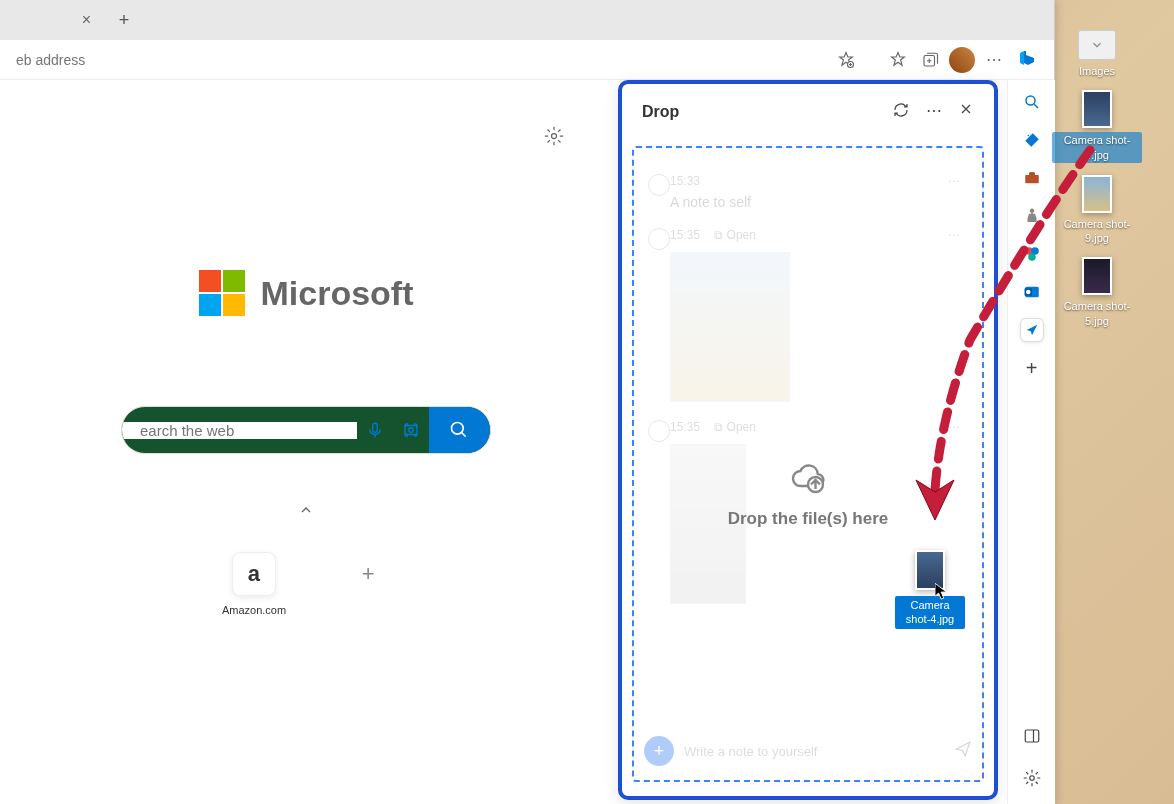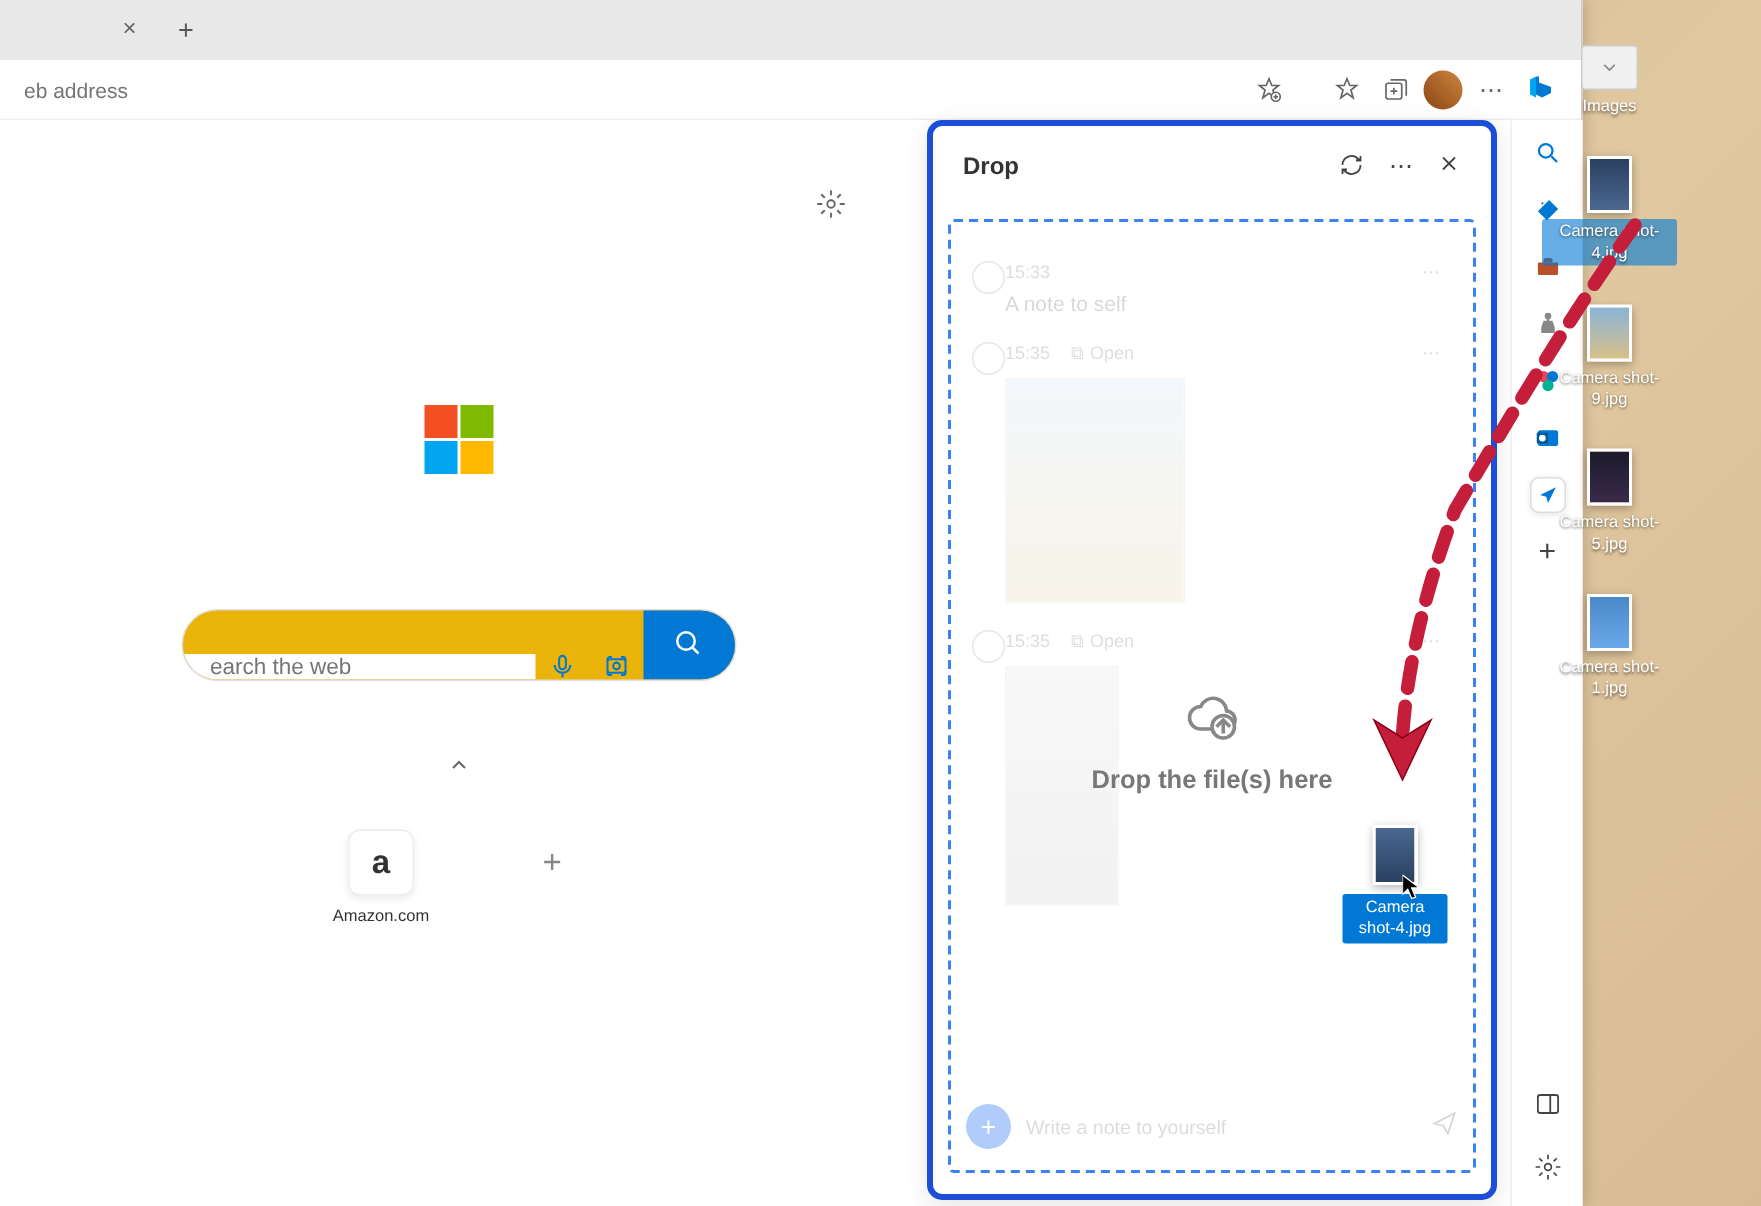--- a/index.html
+++ b/index.html
@@ -48,21 +48,21 @@
   display: flex; flex-direction: column; align-items: center; padding-top: 40px;
 }
 .gear-top { position: absolute; top: 46px; right: 48px; color: #666; cursor: pointer; }
 .ms-logo { display: flex; align-items: center; gap: 16px; margin-top: 150px; }
 .ms-squares { display: grid; grid-template-columns: 22px 22px; grid-template-rows: 22px 22px; gap: 2px; }
 .ms-sq { width: 22px; height: 22px; }
 .ms-text { font-size: 34px; font-weight: 600; color: #666; }
 
 .searchbox {
   margin-top: 90px; width: 370px; height: 48px; border: 1px solid #ddd; border-radius: 24px;
-  display: flex; align-items: flex-end; overflow: hidden; background: #eab308;
+  display: flex; align-items: center; overflow: hidden; background: #14532d;
 }
 .search-input { flex: 1; border: none; outline: none; padding: 0 18px; font-size: 15px; color: #999; }
 .search-ic { width: 40px; display: flex; align-items: center; justify-content: center; color: #666; cursor: pointer; }
 .search-btn { width: 68px; height: 48px; background: #0078d4; display: flex; align-items: center; justify-content: center; cursor: pointer; }
 .search-btn svg { fill: #fff; }
 
 .chevron-up { margin-top: 48px; color: #666; cursor: pointer; }
 
 .quicklinks { margin-top: 30px; display: flex; gap: 60px; }
 .ql-item { display: flex; flex-direction: column; align-items: center; gap: 8px; cursor: pointer; }
@@ -130,22 +130,22 @@
   position: absolute; top: 80px; left: 1007px; width: 48px; height: 724px;
   background: #fff; border-left: 1px solid #eee;
   display: flex; flex-direction: column; align-items: center; padding-top: 10px; gap: 14px;
 }
 .sb-ic { width: 24px; height: 24px; display: flex; align-items: center; justify-content: center; cursor: pointer; font-size: 16px; }
 .sb-ic.active { background: #fff; border: 1px solid #ddd; border-radius: 6px; box-shadow: 0 1px 4px rgba(0,0,0,0.1); padding: 4px; }
 .sb-bottom { margin-top: auto; padding-bottom: 14px; display: flex; flex-direction: column; gap: 18px; align-items: center; }
 
 
 .desk-icons {
-  position: absolute; top: 30px; left: 1028px; width: 90px;
-  display: flex; flex-direction: column; align-items: center; gap: 26px;
+  position: absolute; top: 30px; left: 1052px; width: 90px;
+  display: flex; flex-direction: column; align-items: center; gap: 12px;
 }
 .desk-item { display: flex; flex-direction: column; align-items: center; gap: 4px; cursor: pointer; }
 .desk-folder { width: 38px; height: 30px; background: #f0f0f0; border: 1px solid #ccc; border-radius: 3px; display: flex; align-items: center; justify-content: center; color: #888; }
 .desk-thumb { width: 30px; height: 38px; border: 2px solid #fff; box-shadow: 0 2px 6px rgba(0,0,0,0.3); }
 .desk-label { font-size: 11px; color: #fff; text-align: center; text-shadow: 0 1px 2px rgba(0,0,0,0.6); line-height: 1.3; }
 .desk-label.sel { background: rgba(0,120,212,0.6); border-radius: 2px; padding: 1px 2px; }
 
 
 .red-arrow {
   position: absolute; top: 140px; left: 910px; width: 200px; height: 400px;
@@ -207,20 +207,21 @@
           <path d="M12 1v4m0 14v4M4.2 4.2l2.8 2.8m10 10l2.8 2.8M1 12h4m14 0h4M4.2 19.8L7 17m10-10l2.8-2.8"></path>
         </svg>
     </div>
     <div class="ms-logo">
       <div class="ms-squares">
         <div class="ms-sq" style="background:#f25022"></div>
         <div class="ms-sq" style="background:#7fba00"></div>
         <div class="ms-sq" style="background:#00a4ef"></div>
         <div class="ms-sq" style="background:#ffb900"></div>
       </div>
+      <div class="ms-text">Microsoft</div>
     </div>
 
     <div class="searchbox">
       <input class="search-input" placeholder="earch the web" style="">
       <div class="search-ic">
         <svg width="18" height="18" viewBox="0 0 24 24" fill="none" stroke="#0078d4" stroke-width="1.8">
             <rect x="9" y="3" width="6" height="12" rx="3"></rect>
             <path d="M5 11a7 7 0 0014 0M12 18v4"></path>
           </svg>
       </div>
@@ -409,24 +410,20 @@
     <div class="desk-label sel">Camera shot-4.jpg</div>
   </div>
   <div class="desk-item">
     <div class="desk-thumb" style="background:linear-gradient(#8ab4d8,#d8c088)"></div>
     <div class="desk-label">Camera shot-9.jpg</div>
   </div>
   <div class="desk-item">
     <div class="desk-thumb" style="background:linear-gradient(#1a1a2a,#3a2a4a)"></div>
     <div class="desk-label">Camera shot-5.jpg</div>
   </div>
-  <div class="desk-item">
-    <div class="desk-thumb" style="background:linear-gradient(#4a88c8,#6aa8e8)"></div>
-    <div class="desk-label">Camera shot-1.jpg</div>
-  </div>
 </div>
 
 <div class="dragged">
   <div class="dragged-thumb"></div>
   <div class="dragged-label">Camera shot-4.jpg</div>
 </div>
 
 <svg class="cursor-arrow" viewBox="0 0 16 20">
   <path d="M0 0l0 15 4-4 3 7 3-1-3-7 6 0z" fill="#000" stroke="#fff" stroke-width="1"></path>
 </svg>

